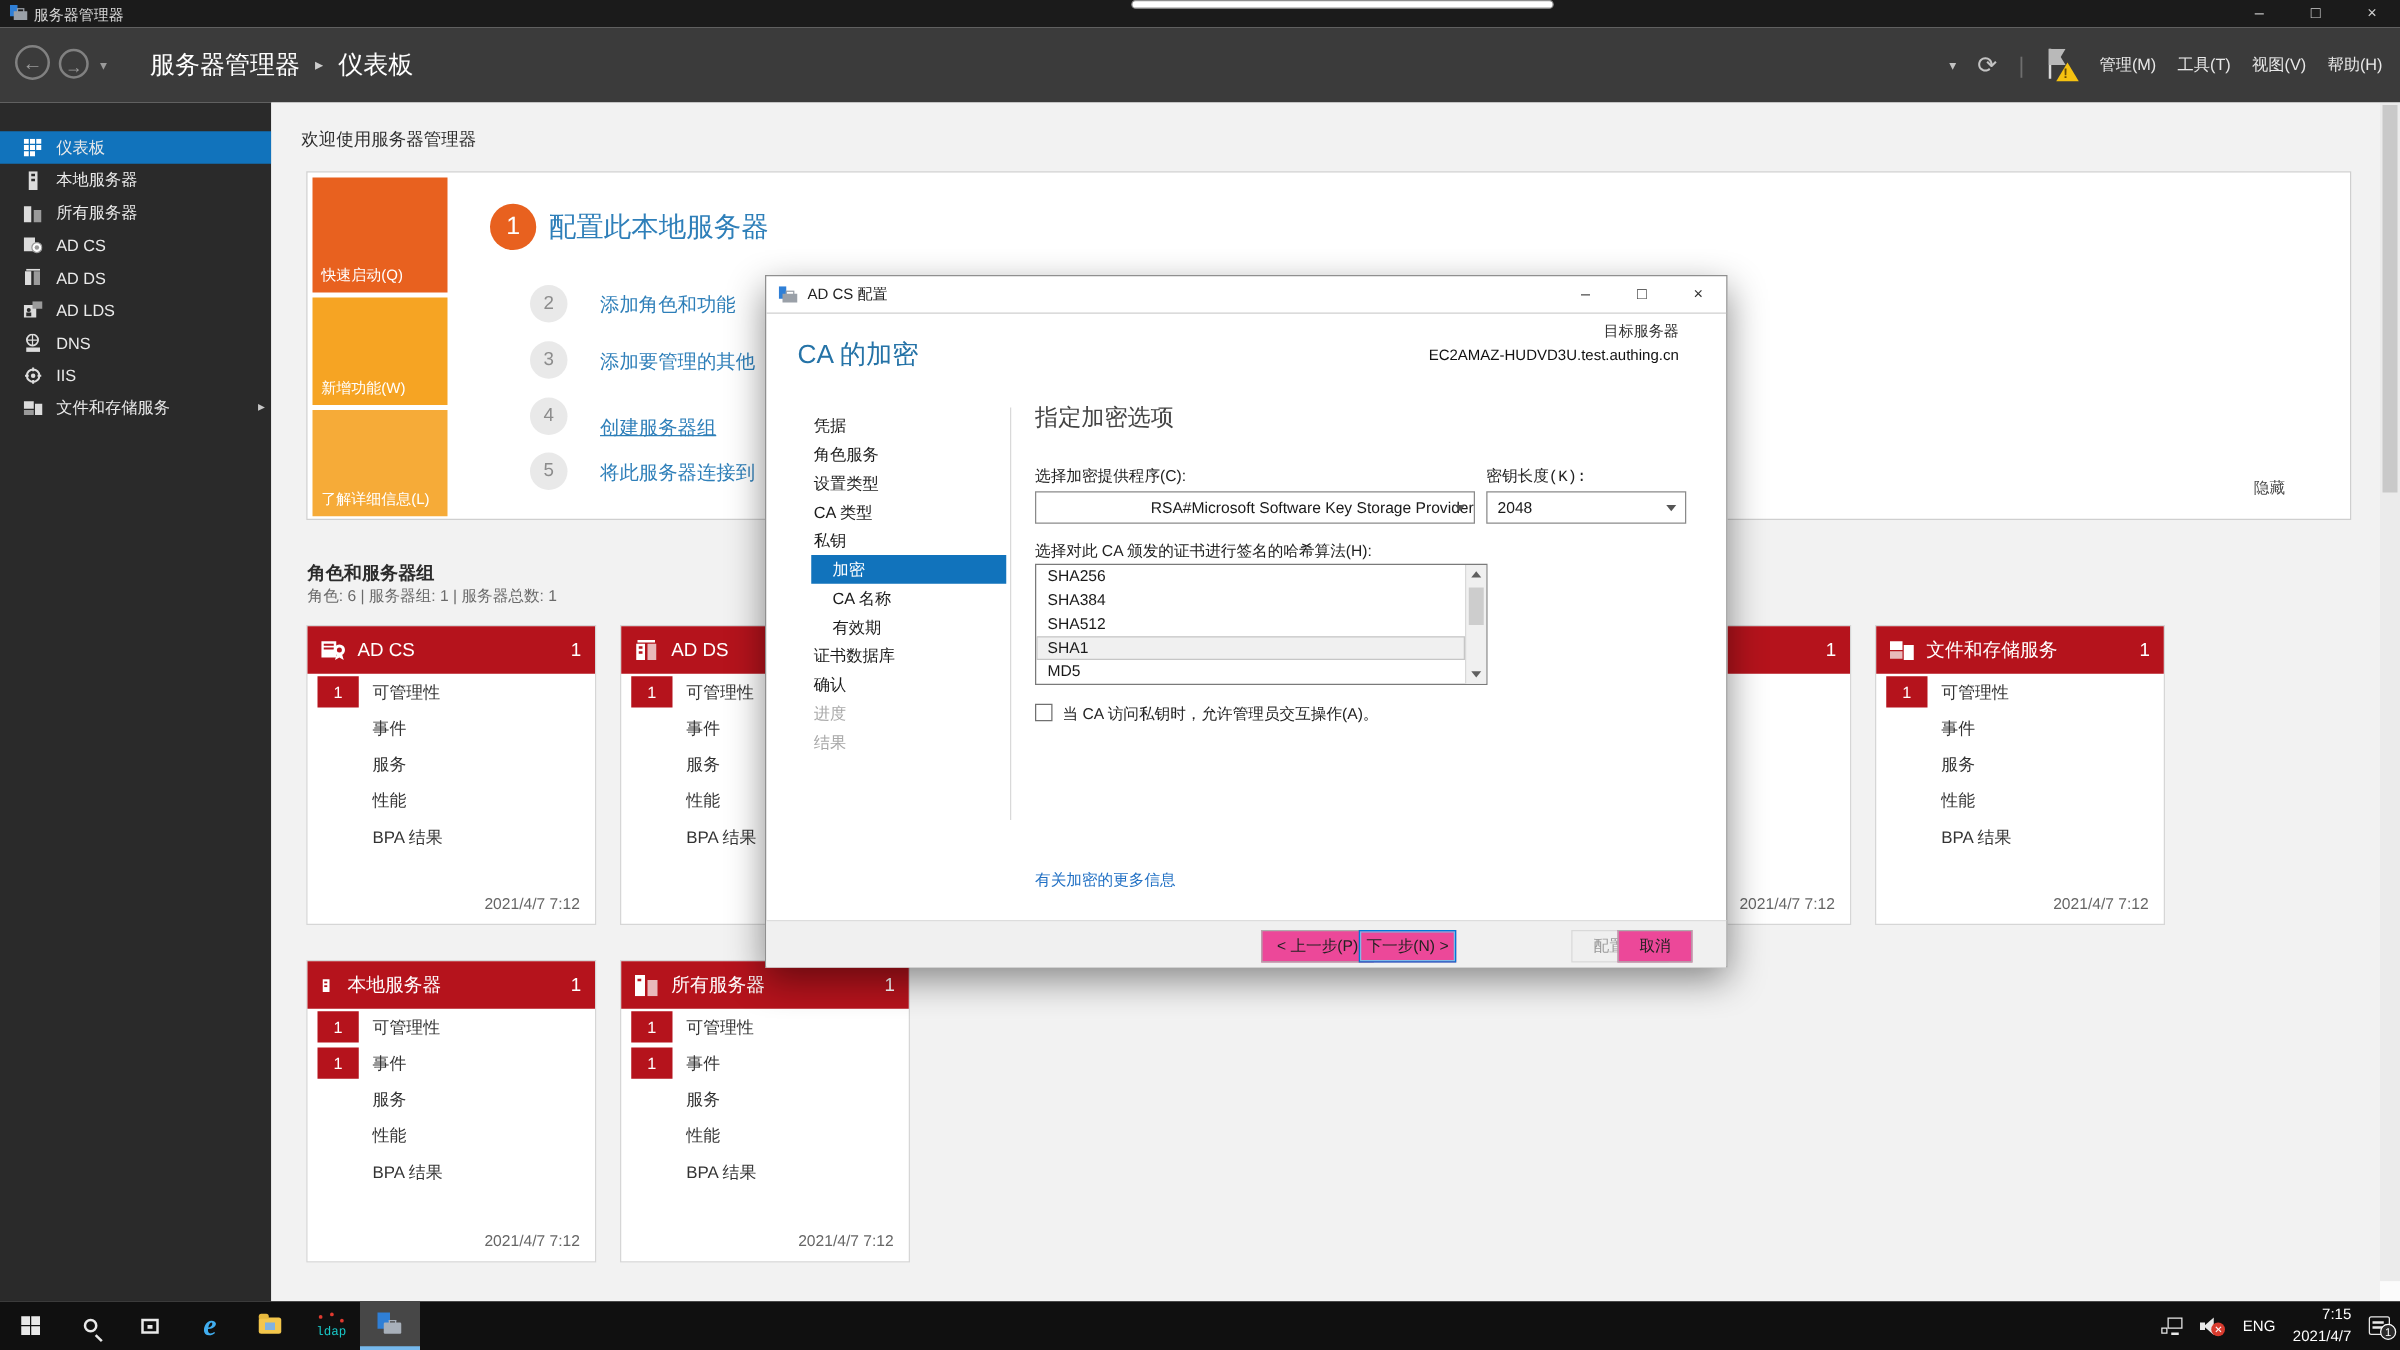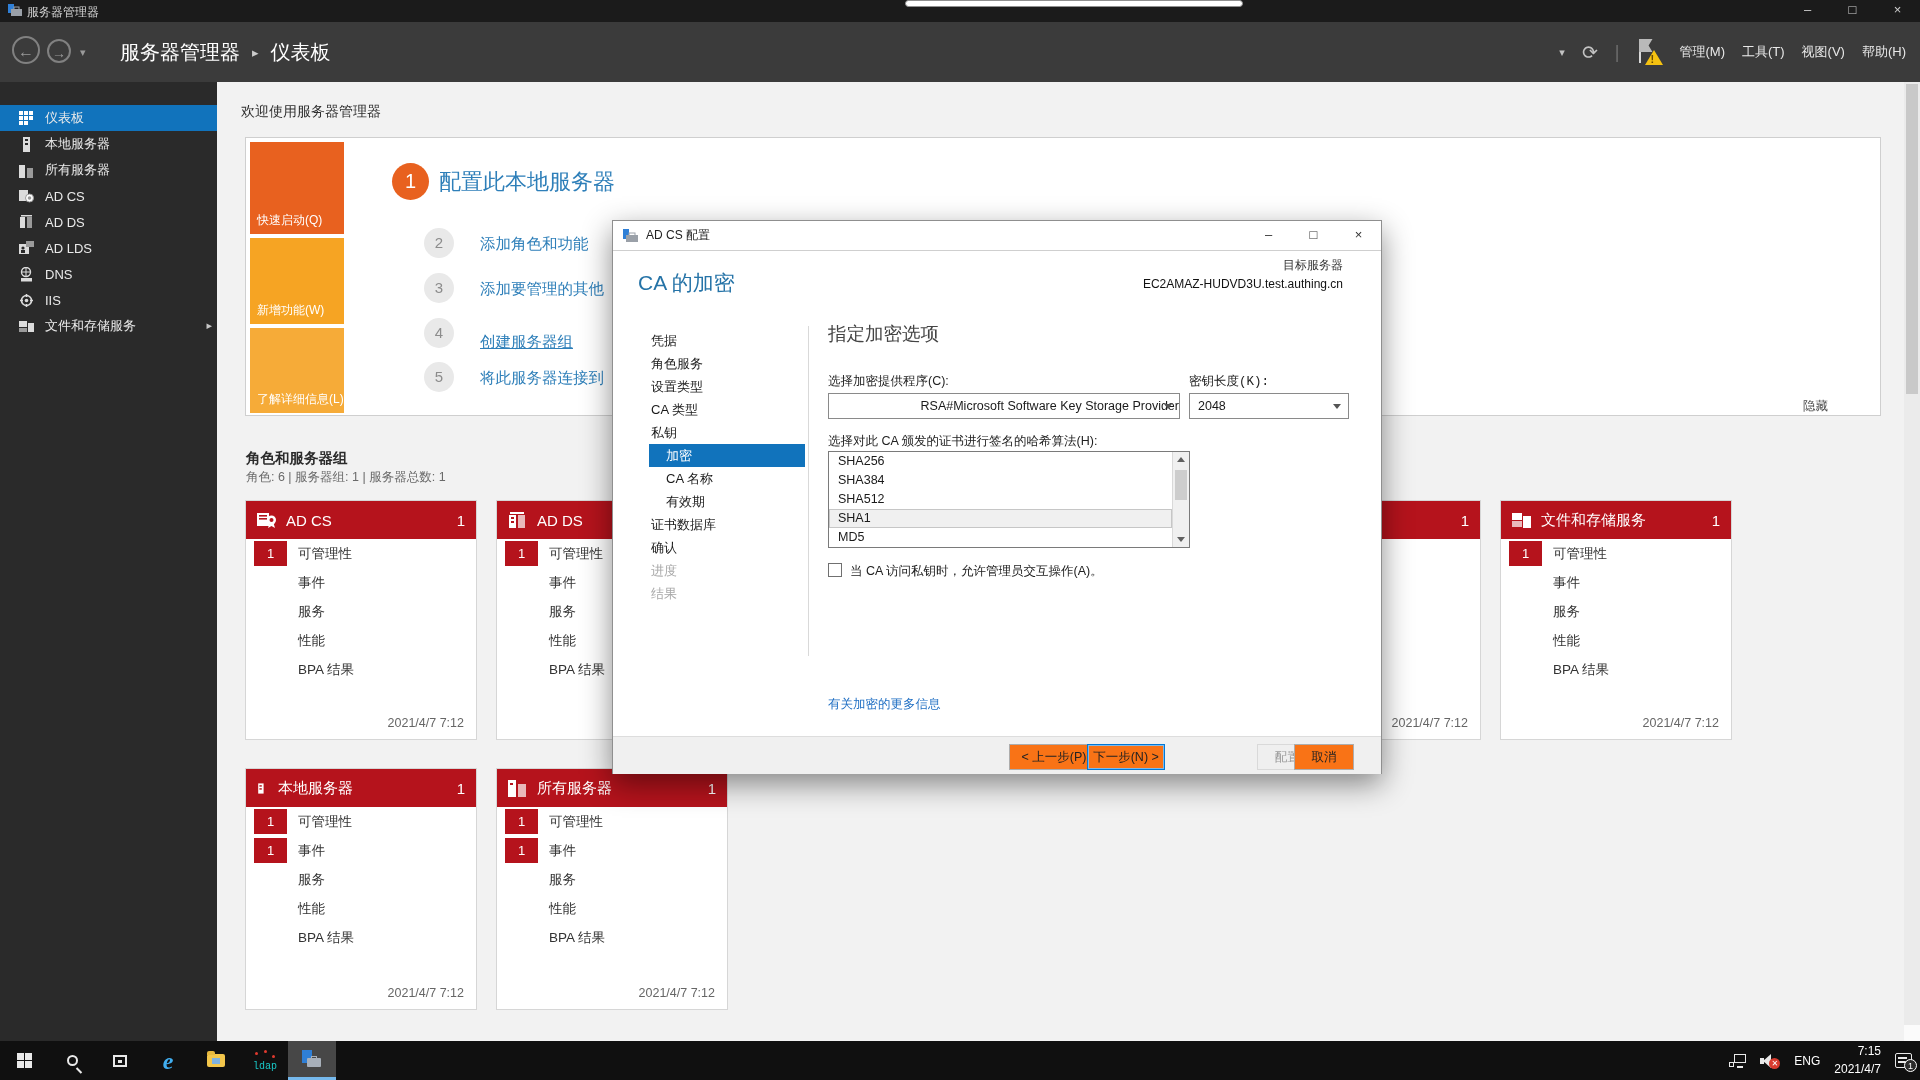--- a/index.html
+++ b/index.html
@@ -36,27 +36,27 @@
   .side-arrow { position:absolute; right:5px; top:6px; color:#c7c7c7; font-size:11px; }
 
   
   .content-bg { left:217px; top:82px; width:1687px; height:959px; background:#f2f2f2; }
   .vscroll { left:1904px; top:82px; width:16px; height:943px; background:#ebebeb; }
   .vscroll .thumb { position:absolute; left:2px; top:2px; width:12px; height:310px; background:#c9c9c9; }
   .scroll-corner { left:1904px; top:1025px; width:16px; height:16px; background:#fbfbfb; }
 
   .welcome-title { left:241px; top:103px; font-size:14px; color:#2f2f2f; }
   .panel { left:245px; top:137px; width:1636px; height:279px; background:#ffffff; border:1px solid #cfcfcf; }
-  .qs-block { position:absolute; left:4px; width:94px; color:#fff; font-size:12px; }
+  .qs-block { position:absolute; left:4px; width:108px; color:#fff; font-size:12px; }
   .qs-label { position:absolute; left:7px; bottom:5px; }
   .step1-circle { position:absolute; left:146px; top:25px; width:37px; height:37px; border-radius:50%; background:#e8611f; color:#fff; font-size:20px; text-align:center; line-height:37px; }
   .step1-text { position:absolute; left:193px; top:29px; font-size:22px; color:#2e7fb9; }
   .step-circle { position:absolute; left:178px; width:30px; height:30px; border-radius:50%; background:#e9e9e9; color:#8c8c8c; font-size:15px; text-align:center; line-height:30px; }
   .step-text { position:absolute; left:234px; font-size:15.5px; color:#2e7fb9; }
-  .hide-link { position:absolute; right:52px; top:260px; font-size:12.5px; color:#4a4a4a; }
+  .hide-link { position:absolute; right:52px; top:244px; font-size:12.5px; color:#4a4a4a; }
 
   .roles-header { left:246px; top:449px; font-size:14.5px; font-weight:bold; color:#2b2b2b; }
   .roles-sub { left:246px; top:469px; font-size:12.5px; color:#6a6a6a; }
 
   .tile { position:absolute; width:232px; background:#ffffff; border:1px solid #d6d6d6; }
   .tile-head { height:38px; background:#b5131c; color:#ffffff; display:flex; align-items:center; gap:9px; padding:0 11px; font-size:15px; }
   .tile-count { margin-left:auto; }
   .tile-row { position:relative; height:29px; display:flex; align-items:center; padding-left:52px; font-size:13.5px; color:#333333; }
   .tile-row .badge { position:absolute; left:8px; top:2px; width:33px; height:25px; background:#b5131c; color:#fff; font-size:13px; display:flex; align-items:center; justify-content:center; }
   .tile-date { position:absolute; right:12px; bottom:9px; font-size:12.5px; color:#666666; }
@@ -84,21 +84,21 @@
   .listbox { position:absolute; left:215px; top:230px; width:362px; height:97px; background:#fff; border:1px solid #7a7a7a; }
   .lb-item { height:19px; line-height:19px; font-size:12.5px; color:#1a1a1a; padding-left:9px; margin-right:17px; }
   .lb-item.sel { background:#f0f0f0; outline:1px solid #c6c6c6; outline-offset:-1px; }
   .lb-scroll { position:absolute; right:0; top:0; width:17px; height:95px; background:#f0f0f0; border-left:1px solid #d9d9d9; }
   .lb-arrow { position:absolute; left:4px; width:0; height:0; border-left:4px solid transparent; border-right:4px solid transparent; }
   .lb-thumb { position:absolute; left:2px; top:18px; width:12px; height:30px; background:#cdcdcd; }
   .chk-row { position:absolute; left:215px; top:342px; display:flex; align-items:flex-start; gap:8px; font-size:12.5px; color:#222; }
   .chk-box { width:14px; height:14px; background:#fff; border:1px solid #707070; }
   .dlg-link { position:absolute; left:215px; top:475px; font-size:12.5px; color:#2170c4; }
   .dlg-footer { position:absolute; left:0; top:515px; width:768px; height:38px; background:#f0f0f0; border-top:1px solid #dddddd; }
-  .dlg-btn { position:absolute; top:7px; height:26px; background:#f97316; border:1px solid #adadad; font-size:12.5px; color:#222; text-align:center; line-height:24px; }
+  .dlg-btn { position:absolute; top:7px; height:26px; background:#ec4899; border:1px solid #adadad; font-size:12.5px; color:#222; text-align:center; line-height:24px; }
   .dlg-btn.focus { border:1px solid #0078d7; box-shadow:inset 0 0 0 1px #7fb8e8; }
   .dlg-btn.dis { background:#efefef; border:1px solid #d9d9d9; color:#9a9a9a; }
 
   
   .taskbar { left:0; top:1041px; width:1920px; height:39px; background:#101010; display:flex; align-items:center; z-index:30; }
   .tb-icon { width:48px; height:39px; display:flex; align-items:center; justify-content:center; position:relative; }
   .tb-icon.active { background:#474747; border-bottom:3px solid #76b9ed; }
   .win-grid { display:grid; grid-template-columns:7px 7px; grid-template-rows:7px 7px; gap:1px; }
   .win-grid i { background:#e9e9e9; }
   .mag { width:11px; height:11px; border:2px solid #e9e9e9; border-radius:50%; position:relative; }

